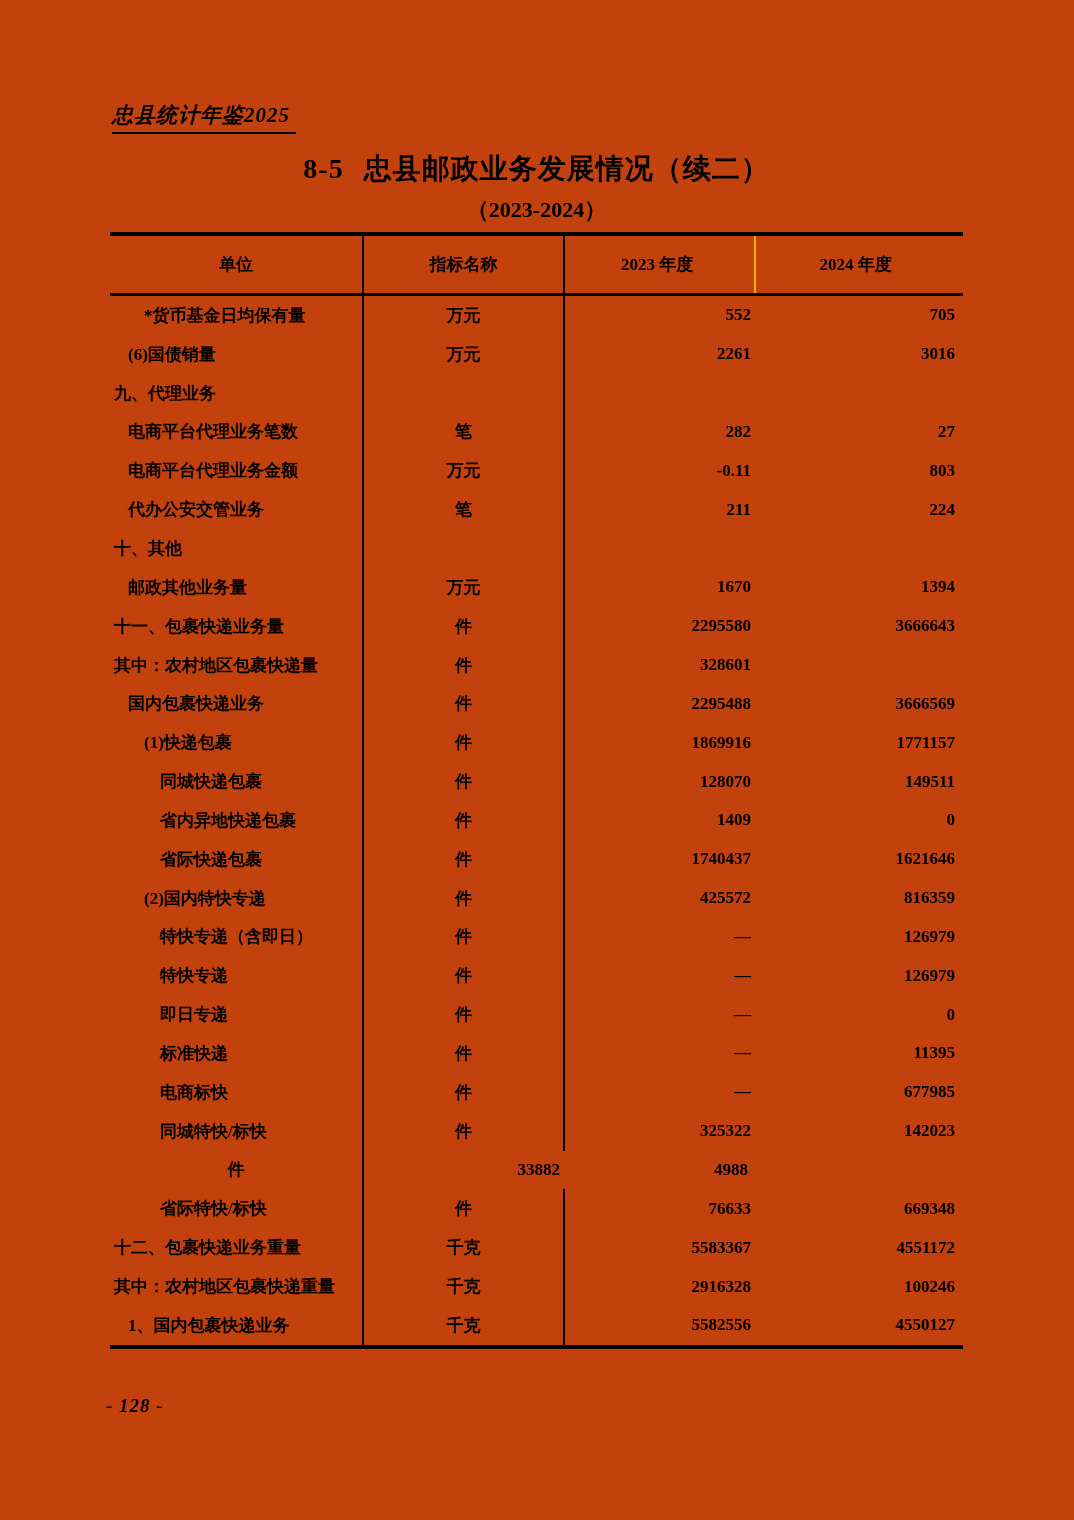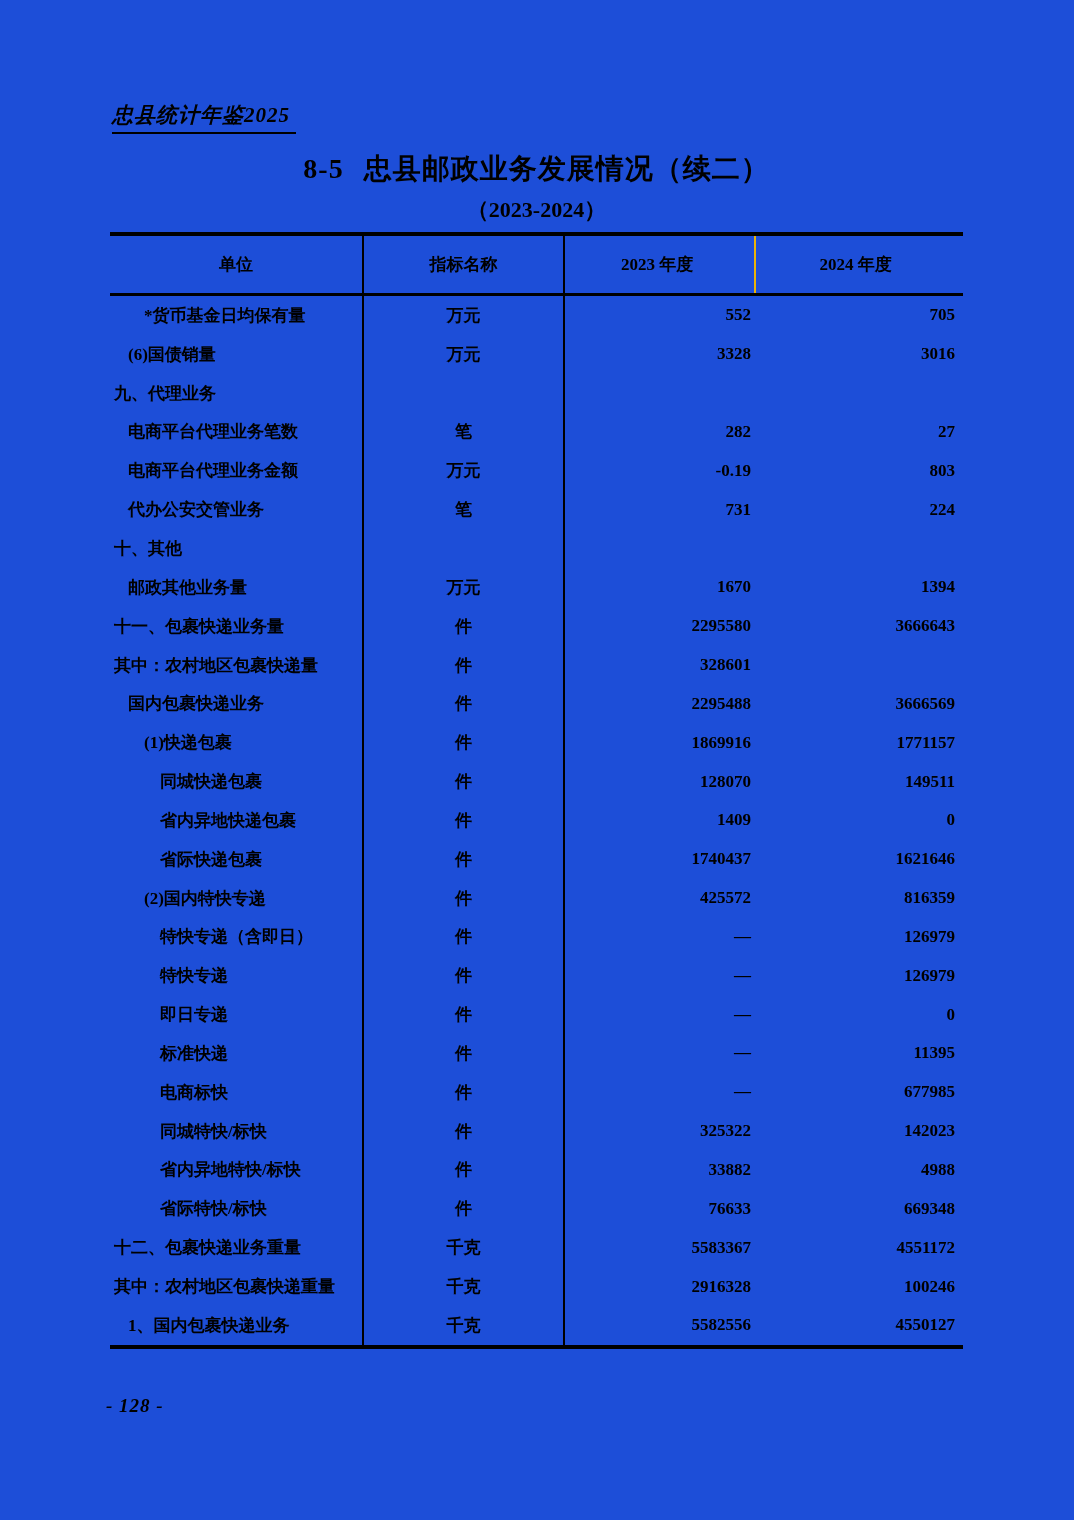--- a/index.html
+++ b/index.html
@@ -1,21 +1,21 @@
 <!DOCTYPE html>
 <html><head>
 <meta charset="utf-8">
 <style>
   * { margin: 0; padding: 0; box-sizing: border-box; }
   html, body { background: #ffffff; }
   .page {
     position: relative;
     width: 1074px;
     height: 1520px;
-    background: #1d4ed8;
+    background: #c2410c;
     color: #000000;
     font-family: "Liberation Serif", serif;
     overflow: hidden;
   }
 
   
   .yearbook-header {
     position: absolute;
     left: 112px;
     top: 101px;
@@ -132,45 +132,45 @@
     <div id="table-body">
         <div class="trow tbody-row">
     <div class="cell c-name indent-2">*货币基金日均保有量</div>
     <div class="cell c-unit">万元</div>
     <div class="cell c-2023">552</div>
     <div class="cell c-2024">705</div>
   </div>
         <div class="trow tbody-row">
     <div class="cell c-name indent-1">(6)国债销量</div>
     <div class="cell c-unit">万元</div>
-    <div class="cell c-2023">3328</div>
+    <div class="cell c-2023">2261</div>
     <div class="cell c-2024">3016</div>
   </div>
         <div class="trow tbody-row">
     <div class="cell c-name indent-0">九、代理业务</div>
     <div class="cell c-unit"></div>
     <div class="cell c-2023"></div>
     <div class="cell c-2024"></div>
   </div>
         <div class="trow tbody-row">
     <div class="cell c-name indent-1">电商平台代理业务笔数</div>
     <div class="cell c-unit">笔</div>
     <div class="cell c-2023">282</div>
     <div class="cell c-2024">27</div>
   </div>
         <div class="trow tbody-row">
     <div class="cell c-name indent-1">电商平台代理业务金额</div>
     <div class="cell c-unit">万元</div>
-    <div class="cell c-2023">-0.19</div>
+    <div class="cell c-2023">-0.11</div>
     <div class="cell c-2024">803</div>
   </div>
         <div class="trow tbody-row">
     <div class="cell c-name indent-1">代办公安交管业务</div>
     <div class="cell c-unit">笔</div>
-    <div class="cell c-2023">731</div>
+    <div class="cell c-2023">211</div>
     <div class="cell c-2024">224</div>
   </div>
         <div class="trow tbody-row">
     <div class="cell c-name indent-0">十、其他</div>
     <div class="cell c-unit"></div>
     <div class="cell c-2023"></div>
     <div class="cell c-2024"></div>
   </div>
         <div class="trow tbody-row">
     <div class="cell c-name indent-1">邮政其他业务量</div>
@@ -255,21 +255,20 @@
     <div class="cell c-2023">—</div>
     <div class="cell c-2024">677985</div>
   </div>
         <div class="trow tbody-row">
     <div class="cell c-name indent-3">同城特快/标快</div>
     <div class="cell c-unit">件</div>
     <div class="cell c-2023">325322</div>
     <div class="cell c-2024">142023</div>
   </div>
         <div class="trow tbody-row">
-    <div class="cell c-name indent-3">省内异地特快/标快</div>
     <div class="cell c-unit">件</div>
     <div class="cell c-2023">33882</div>
     <div class="cell c-2024">4988</div>
   </div>
         <div class="trow tbody-row">
     <div class="cell c-name indent-3">省际特快/标快</div>
     <div class="cell c-unit">件</div>
     <div class="cell c-2023">76633</div>
     <div class="cell c-2024">669348</div>
   </div>

